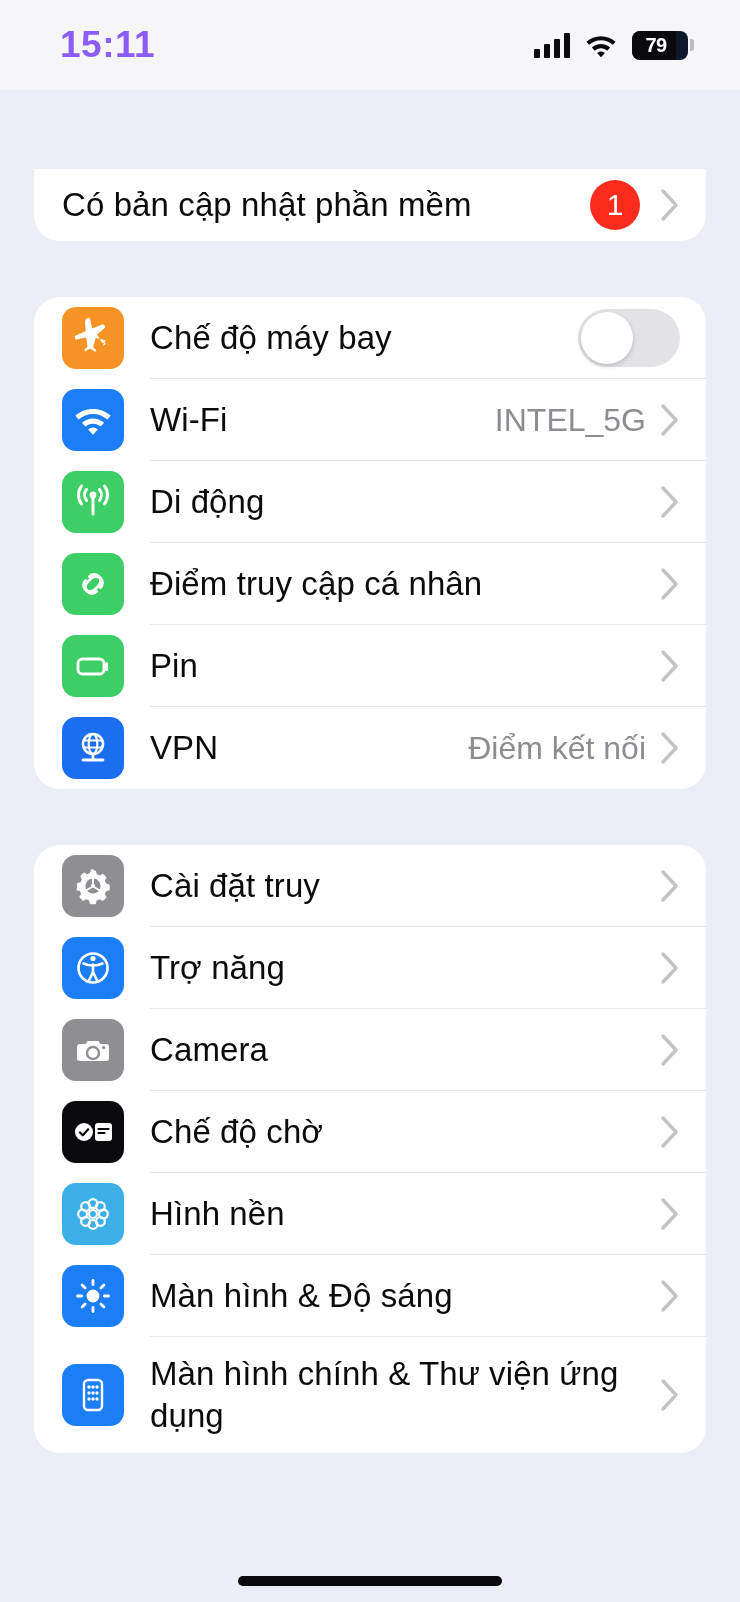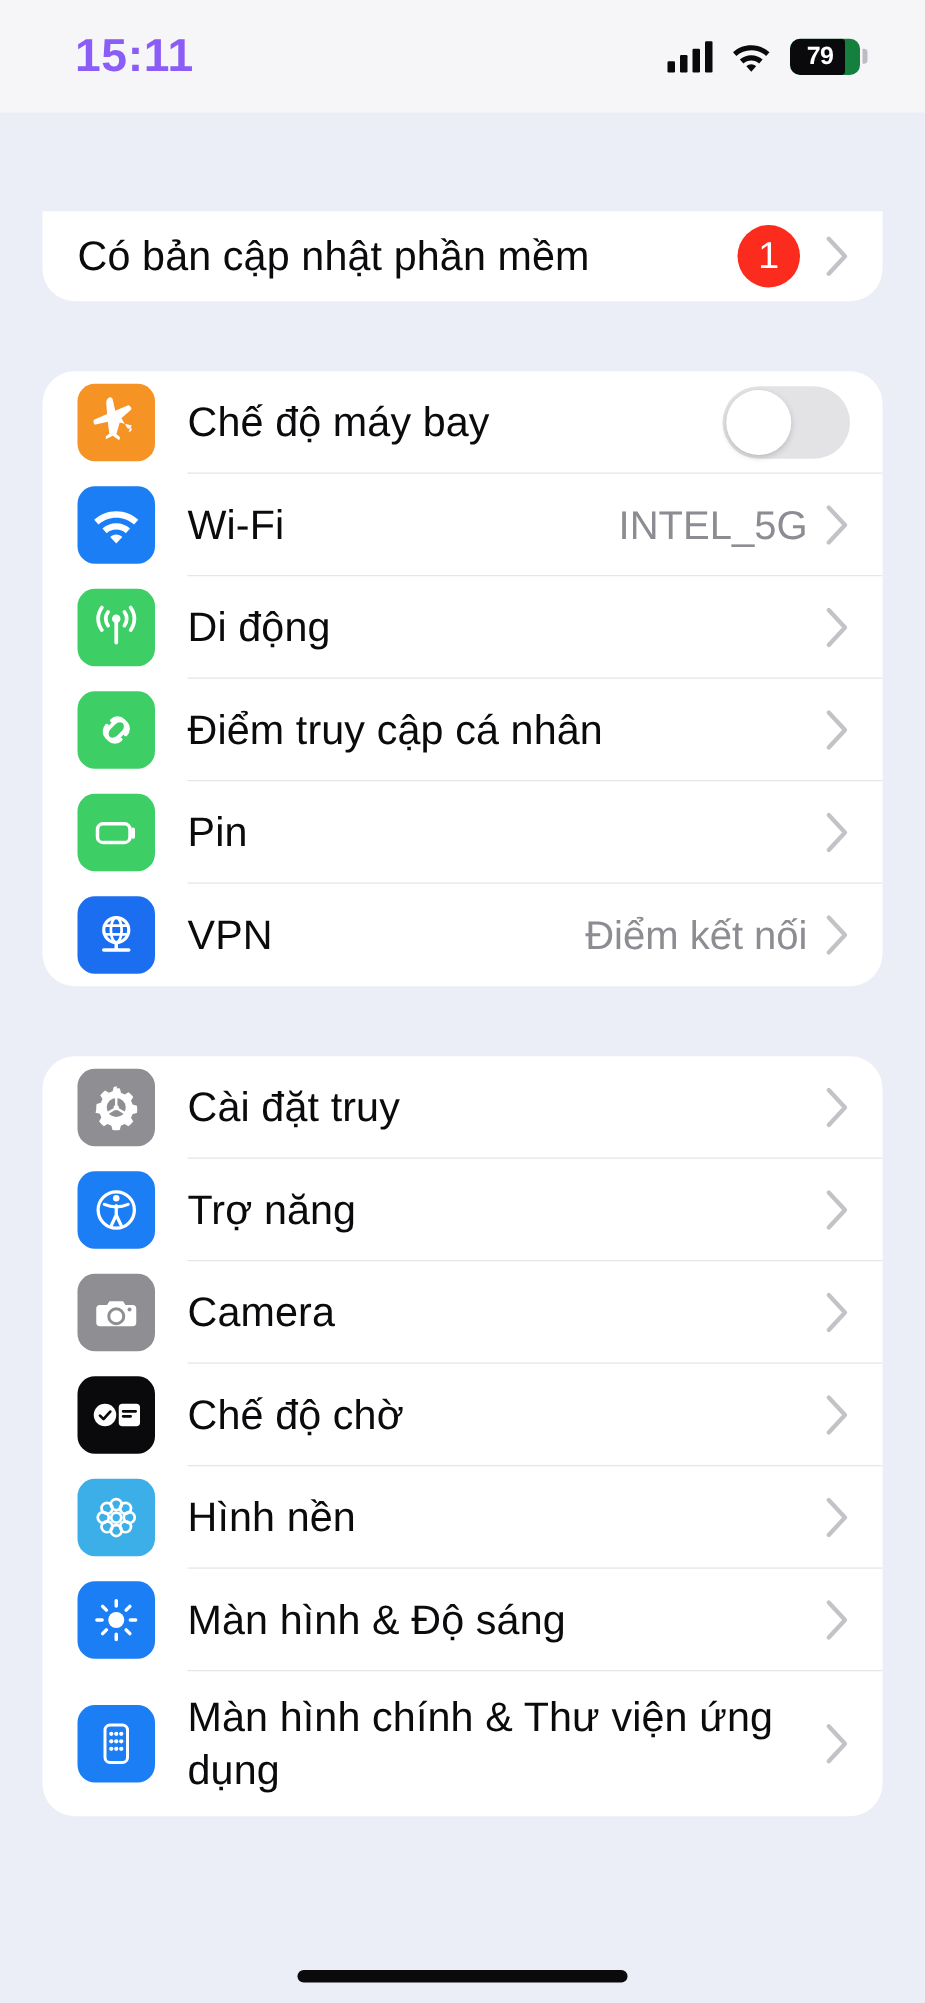--- a/index.html
+++ b/index.html
@@ -31,21 +31,21 @@
   .sig { display: flex; align-items: flex-end; gap: 4px; height: 26px; }
   .sig i { display: block; width: 6px; background: #0a0a0d; border-radius: 1px; }
   .sig i:nth-child(1) { height: 9px; }
   .sig i:nth-child(2) { height: 14px; }
   .sig i:nth-child(3) { height: 19px; }
   .sig i:nth-child(4) { height: 25px; }
 
   .wifi-ic { width: 34px; height: 26px; }
   .batt {
     position: relative; width: 56px; height: 29px;
-    border-radius: 8px; background: #15803d; overflow: hidden;
+    border-radius: 8px; background: #0f172a; overflow: hidden;
     display: flex; align-items: center;
   }
   .batt-fill {
     position: absolute; left: 0; top: 0; bottom: 0; width: 79%;
     background: #0a0a0d; border-radius: 8px 3px 3px 8px;
   }
   .batt-num {
     position: relative; z-index: 2; width: 100%; text-align: center;
     font-size: 20px; font-weight: 700; color: #fff; letter-spacing: -0.5px;
     padding-right: 8px;

